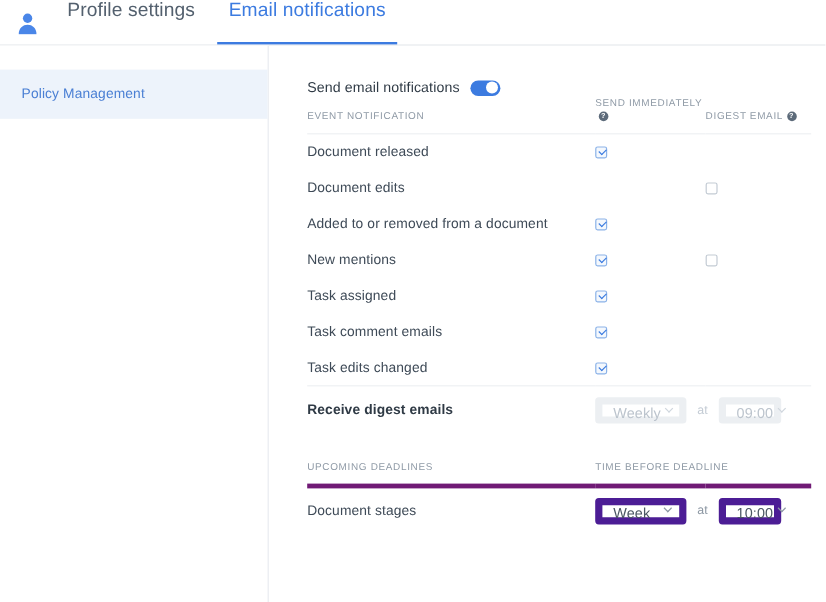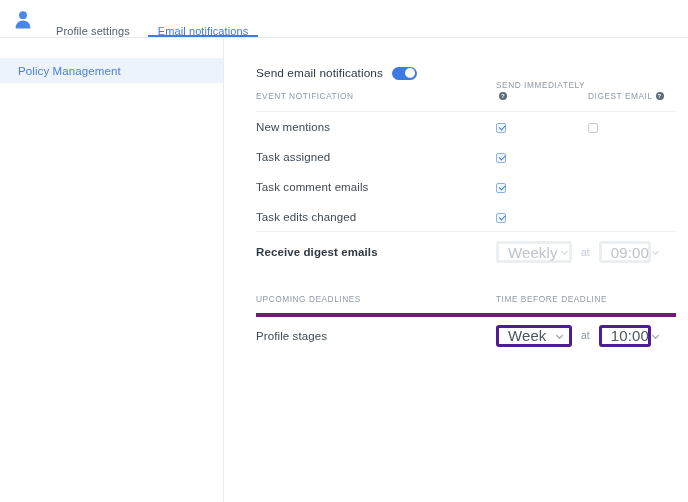--- a/index.html
+++ b/index.html
@@ -19,24 +19,24 @@
     align-items: stretch;
     background: #ffffff;
   }
   .avatar-wrap {
     width: 46px;
     display: flex; align-items: center; justify-content: center;
   }
   .avatar-svg { display: block; }
   .tabs { display: flex; align-items: stretch; }
   .tab {
-    display: flex; align-items: flex-end;
+    display: flex; align-items: flex-start;
     padding: 0 10px;
     margin-right: 8px;
-    font-size: 11px;
+    font-size: 16px;
     color: #53606e;
     position: relative;
     cursor: pointer;
     letter-spacing: .1px;
   }
   .tab.active { color: #3c7be0; }
   .tab.active::after {
     content: "";
     position: absolute;
     left: 0; right: 0; bottom: 0;
@@ -47,21 +47,21 @@
   
   .body { display: flex; height: 464px; }
   .sidebar {
     width: 224px;
     border-right: 1px solid #e9ecf0;
     padding-top: 20px;
     background: #ffffff;
     flex: none;
   }
   .side-item {
-    height: 25px;
+    height: 41px;
     display: flex; align-items: center;
     padding-left: 18px;
     font-size: 11.5px;
     color: #3e4a57;
     cursor: pointer;
     letter-spacing: .1px;
   }
   .side-item.active {
     background: #edf3fb;
     color: #4a7fd4;
@@ -165,28 +165,28 @@
     left: 1.5px; top: 1px;
     width: 5px; height: 2.5px;
     border-left: 1.6px solid #3c7be0;
     border-bottom: 1.6px solid #3c7be0;
     transform: rotate(-45deg);
   }
 
   
   .sel-group { display: flex; align-items: center; white-space: nowrap; }
   .sel {
-    border: 3px solid #4c1d95;
+    border: 6px solid #4c1d95;
     border-radius: 3px;
     height: 22px;
     display: inline-flex;
-    align-items: center;
+    align-items: flex-start;
     justify-content: space-between;
     padding: 0 6px 0 9px;
-    font-size: 15px;
+    font-size: 12px;
     color: #4a5663;
     background: #ffffff;
     cursor: pointer;
     letter-spacing: .1px;
   }
   .sel.w-freq { width: 76px; }
   .sel.w-time { width: 52px; }
   .sel.disabled {
     border-color: #eceff2;
     color: #bcc4cd;
@@ -281,22 +281,43 @@
             <span class="hw">SEND IMMEDIATELY</span><span class="qmark">?</span>
           </th>
           <th class="hdr">
             <span class="hw">DIGEST EMAIL</span><span class="qmark">?</span>
           </th>
         </tr>
       </thead>
       <tbody>
 
 
-
-
+        <tr>
+          <td class="cell">Document released</td>
+          <td class="cell center">
+            <span class="cb checked"></span>
+          </td>
+          <td class="cell center"></td>
+        </tr>
+
+        <tr>
+          <td class="cell">Document edits</td>
+          <td class="cell center"></td>
+          <td class="cell center">
+            <span class="cb"></span>
+          </td>
+        </tr>
+
+        <tr>
+          <td class="cell">Added to or removed from a document</td>
+          <td class="cell center">
+            <span class="cb checked"></span>
+          </td>
+          <td class="cell center"></td>
+        </tr>
 
         <tr>
           <td class="cell">New mentions</td>
           <td class="cell center">
             <span class="cb checked"></span>
           </td>
           <td class="cell center">
             <span class="cb"></span>
           </td>
         </tr>
@@ -341,21 +362,21 @@
             </div>
           </td>
         </tr>
 
         <tr class="sect-hdr-row">
           <td class="line">UPCOMING DEADLINES</td>
           <td class="line" colspan="2">TIME BEFORE DEADLINE</td>
         </tr>
 
         <tr class="digest">
-          <td class="cell">Profile stages</td>
+          <td class="cell">Document stages</td>
           <td class="cell" colspan="2">
             <div class="sel-group">
               <div class="sel w-freq">
                 <span>Week</span>
                 <span class="chev"></span>
               </div>
               <span class="at-word">at</span>
               <div class="sel w-time">
                 <span>10:00</span>
                 <span class="chev"></span>

